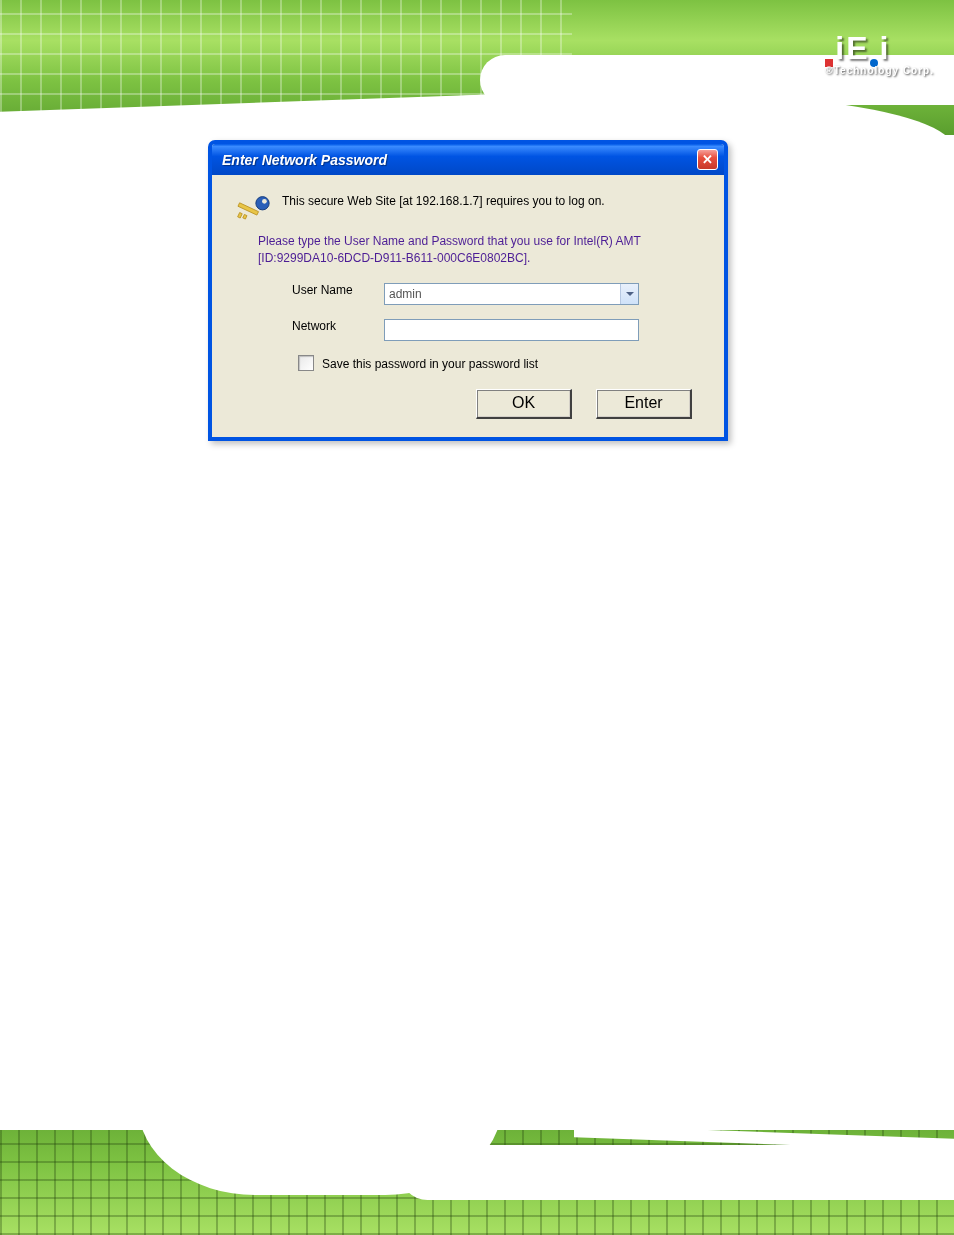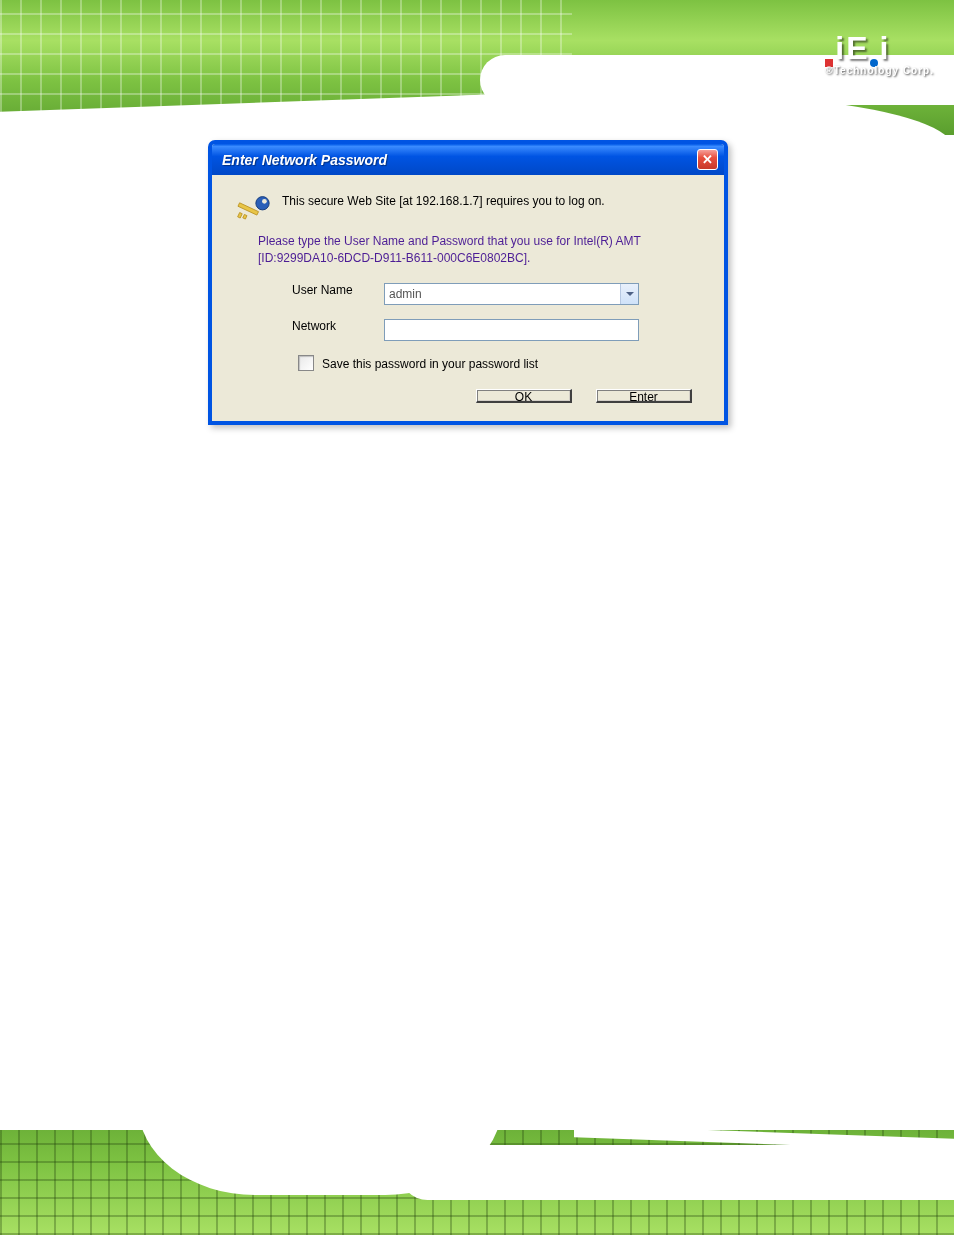--- a/index.html
+++ b/index.html
@@ -235,27 +235,27 @@
       color: #000;
     }
     .btn-row {
       display: flex;
       justify-content: flex-end;
       gap: 24px;
       padding-right: 10px;
     }
     .win-btn {
       width: 96px;
-      height: 14px;
+      height: 30px;
       background: #ece9d8;
       border-top: 1px solid #fff;
       border-left: 1px solid #fff;
       border-right: 2px solid #404040;
       border-bottom: 2px solid #404040;
-      font-size: 12px;
+      font-size: 16px;
       font-family: Tahoma, Arial, sans-serif;
       cursor: pointer;
       box-shadow: 1px 1px 0 #808080 inset, -1px -1px 0 #d4d0c8 inset;
     }
     
     
     .bottom-banner {
       position: absolute;
       bottom: 0;
       left: 0;

